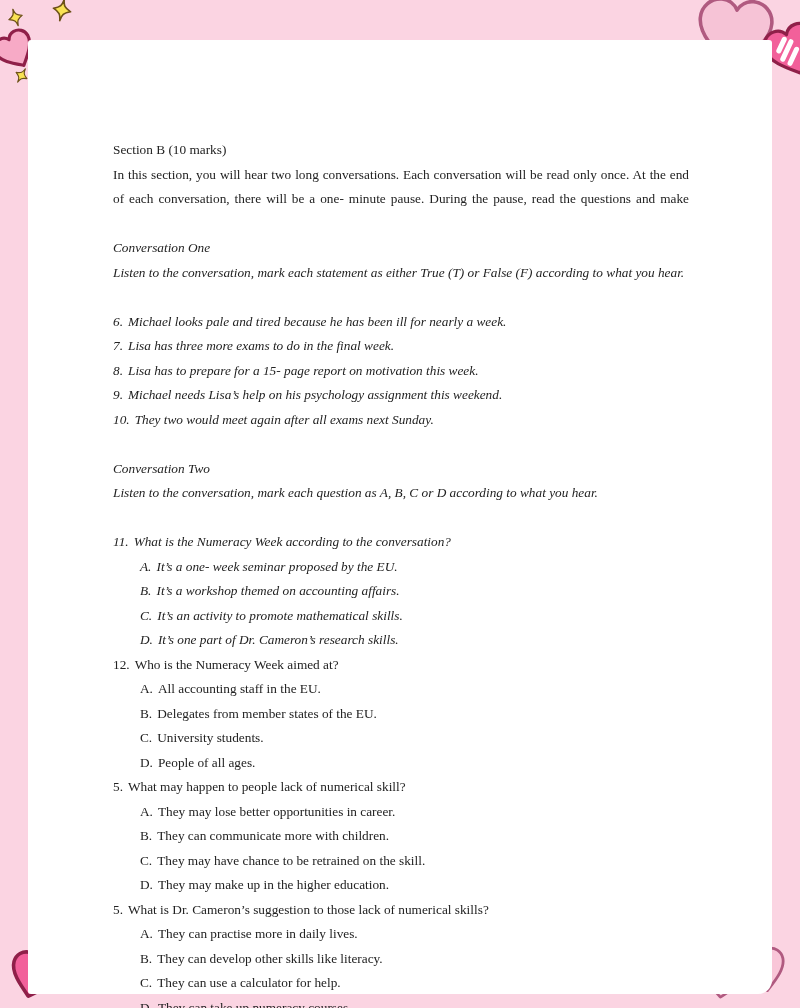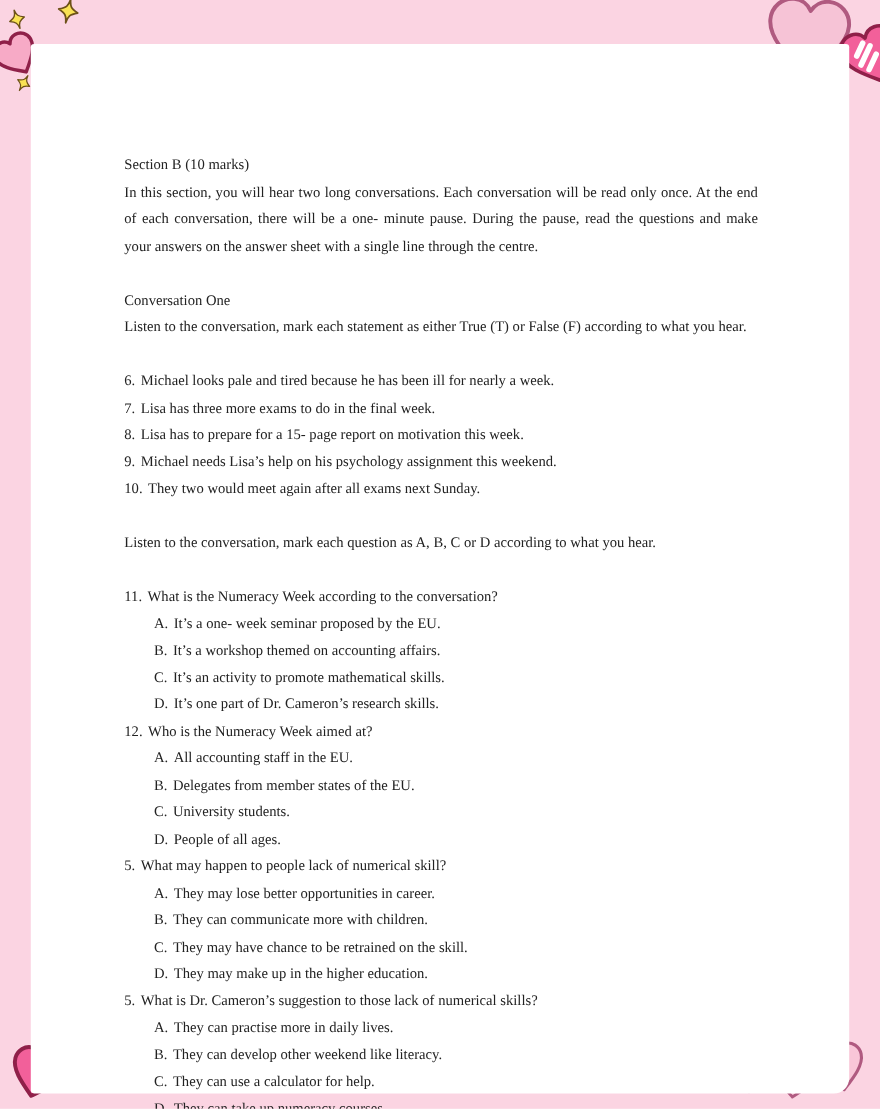--- a/index.html
+++ b/index.html
@@ -17,21 +17,21 @@
     border-radius: 3px 3px 14px 3px;
   }
   .page-content {
     padding: 98px 83px 0 85px;
     font-size: 13.3px; line-height: 24.5px;
     color: var(--text, #222222);
   }
   .line { white-space: nowrap; }
   .para-line { text-align: justify; text-align-last: justify; white-space: normal; }
   .para-line.last { text-align-last: left; }
-  .gap { margin-top: 24.5px; }
+  .gap { margin-top: 24.5px; font-style: italic; }
   .num { margin-right: 5px; }
   .opt-line { margin-left: 27px; }
   .opt-row { margin-left: 27px; display: flex; flex-direction: column; }
   .col-a { width: 263px; flex: none; }
 </style>
 </head>
 <body>
 
 <svg class="decor" style="left:6px; top:8px; transform:rotate(-18deg);" width="19" height="19" viewBox="0 0 24 24">
   <path d="M12 1 C12.8 7.5 14 9.3 20.8 12 C14 14.7 12.8 16.5 12 23 C11.2 16.5 10 14.7 3.2 12 C10 9.3 11.2 7.5 12 1 Z" fill="var(--sparkle-fill,#f9e254)" stroke="var(--sparkle-outline,#6d5118)" stroke-width="1.6" stroke-linejoin="round"></path>
@@ -73,37 +73,37 @@
 </svg>
 
 <div class="page">
   <div class="page-content">
 
     <div class="line">Section B (10 marks)</div>
 
     <div>
       <div class="para-line">In this section, you will hear two long conversations. Each conversation will be read only once. At the end</div>
       <div class="para-line">of each conversation, there will be a one- minute pause. During the pause, read the questions and make</div>
-      <div class="para-line last">your answers on the answer sheet with a single line through the centre.</div>
     </div>
 
     <div class="gap">
       <div class="line">Conversation One</div>
       <div class="line">Listen to the conversation, mark each statement as either True (T) or False (F) according to what you hear.</div>
     </div>
 
     <div class="gap">
       <div class="line"><span class="num">6.</span><span>Michael looks pale and tired because he has been ill for nearly a week.</span></div>
       <div class="line"><span class="num">7.</span><span>Lisa has three more exams to do in the final week.</span></div>
       <div class="line"><span class="num">8.</span><span>Lisa has to prepare for a 15- page report on motivation this week.</span></div>
       <div class="line"><span class="num">9.</span><span>Michael needs Lisa’s help on his psychology assignment this weekend.</span></div>
       <div class="line"><span class="num">10.</span><span>They two would meet again after all exams next Sunday.</span></div>
     </div>
 
     <div class="gap">
+      <div class="line">Conversation Two</div>
       <div class="line">Listen to the conversation, mark each question as A, B, C or D according to what you hear.</div>
     </div>
 
     <div class="gap">
       <div class="line"><span class="num">11.</span><span>What is the Numeracy Week according to the conversation?</span></div>
       <div class="line opt-line"><span class="num">A.</span><span>It’s a one- week seminar proposed by the EU.</span></div>
       <div class="line opt-line"><span class="num">B.</span><span>It’s a workshop themed on accounting affairs.</span></div>
       <div class="line opt-line"><span class="num">C.</span><span>It’s an activity to promote mathematical skills.</span></div>
       <div class="line opt-line"><span class="num">D.</span><span>It’s one part of Dr. Cameron’s research skills.</span></div>
     </div>
@@ -121,21 +121,21 @@
       <div class="line opt-line"><span class="num">A.</span><span>They may lose better opportunities in career.</span></div>
       <div class="line opt-line"><span class="num">B.</span><span>They can communicate more with children.</span></div>
       <div class="line opt-line"><span class="num">C.</span><span>They may have chance to be retrained on the skill.</span></div>
       <div class="line opt-line"><span class="num">D.</span><span>They may make up in the higher education.</span></div>
     </div>
 
     <div>
       <div class="line"><span class="num">5.</span><span>What is Dr. Cameron’s suggestion to those lack of numerical skills?</span></div>
       <div class="line opt-row">
         <span class="col-a"><span class="num">A.</span><span>They can practise more in daily lives.</span></span>
-        <span><span class="num">B.</span><span>They can develop other weekend like literacy.</span></span>
+        <span><span class="num">B.</span><span>They can develop other skills like literacy.</span></span>
       </div>
       <div class="line opt-row">
         <span class="col-a"><span class="num">C.</span><span>They can use a calculator for help.</span></span>
         <span><span class="num">D.</span><span>They can take up numeracy courses.</span></span>
       </div>
     </div>
 
   </div>
 </div>
 

